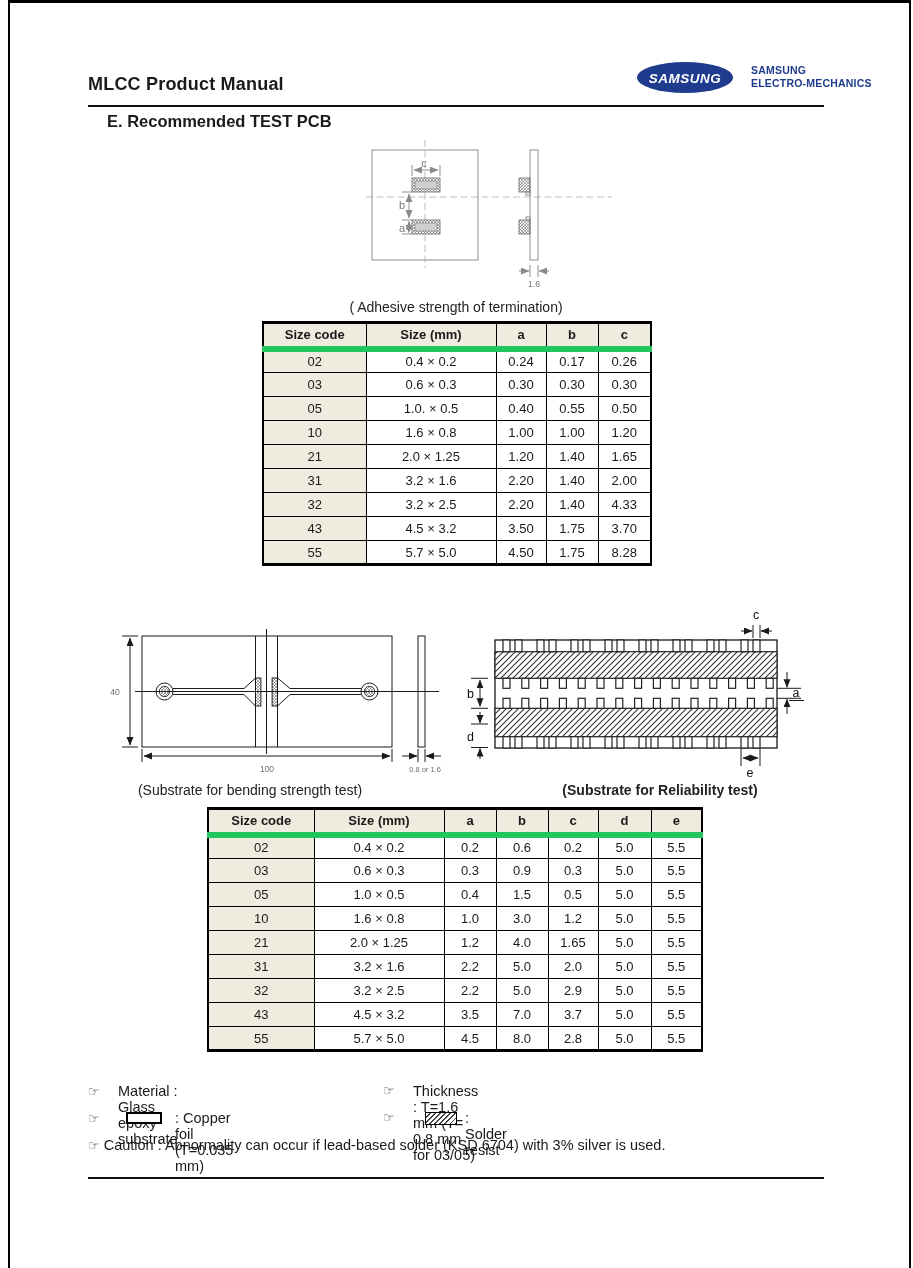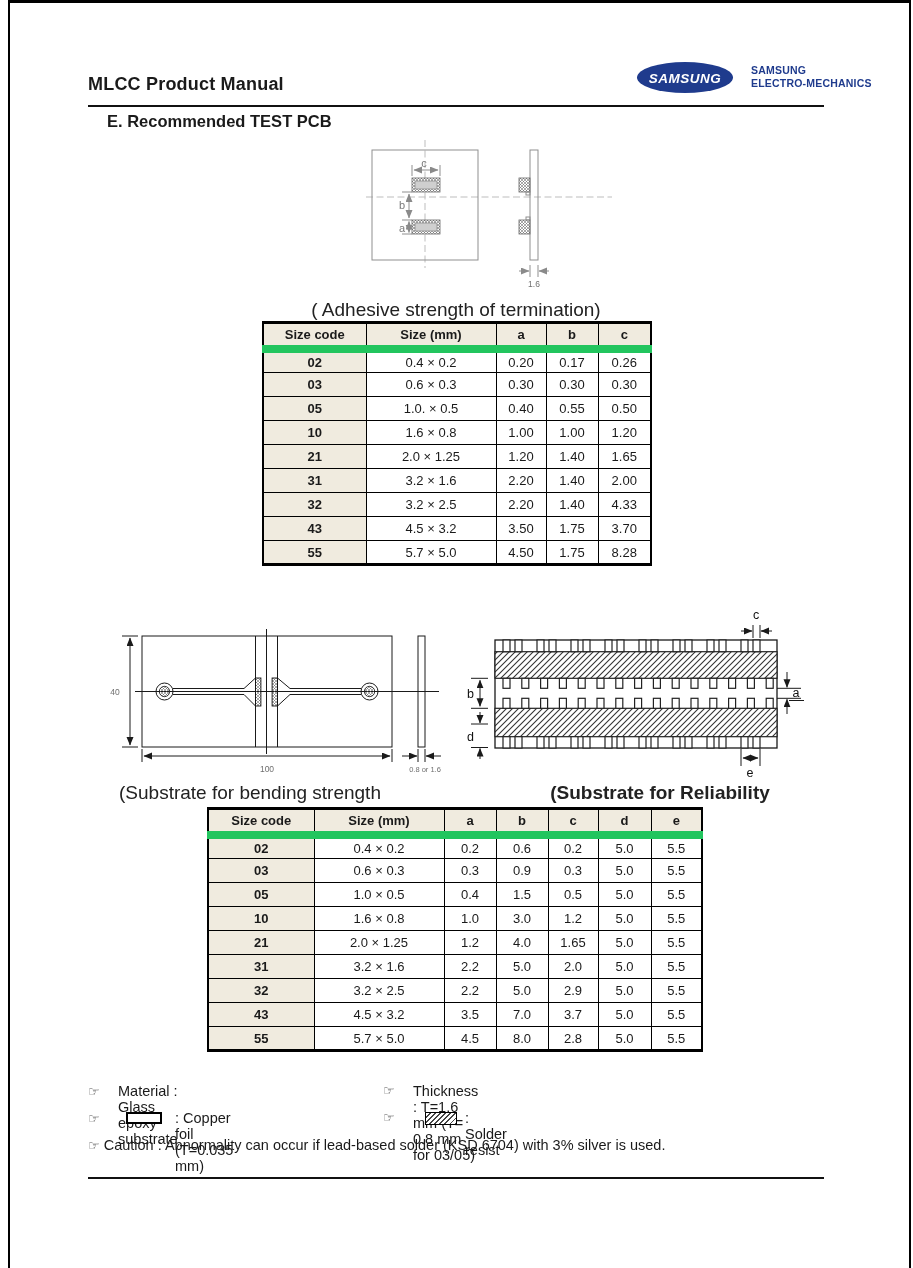--- a/index.html
+++ b/index.html
@@ -14,31 +14,31 @@
     border-left:2px solid #000; border-top:3px solid #000; border-right:2px solid #000; }
   
   .doc-title { left:88px; top:74px; font-size:18px; font-weight:bold; letter-spacing:0.2px; }
   .logo-wrap { left:636px; top:61px; display:flex; align-items:flex-start; gap:17px; }
   .logo-text { font-weight:bold; font-size:10.5px; line-height:1.2; letter-spacing:0.2px; margin-top:3px; }
   .hrule { height:2px; background:#111; }
   .rule-top { left:88px; top:105px; width:736px; }
   .rule-bottom { left:88px; top:1177px; width:736px; }
   .section-title { left:88px; top:112px; font-size:16.5px; font-weight:bold;margin-left:19px; }
   
-  .tbl-title { font-size:19px; text-align:center; color:#222; }
+  .tbl-title { font-size:14px; text-align:center; color:#222; }
   .t1-title { left:262px; top:299px; width:388px; }
   .cap-left  { left:105px; top:782px; width:290px; }
   .cap-right { left:550px; top:782px; width:220px;font-weight:bold; }
   
   table { border-collapse:collapse; table-layout:fixed; font-size:13px; color:#1a1a1a;
           border:2px solid #000; border-top:3px solid #000; border-bottom:3px solid #000; }
   th, td { border:1px solid #000; text-align:center; padding:0 2px; }
-  thead th { background:#f0ebdf; font-weight:bold; height:26px; border-bottom:8px solid #22c55e; }
+  thead th { background:#f0ebdf; font-weight:bold; height:26px; border-bottom:6px solid #22c55e; }
   tbody td { height:24px; background:#fff; }
-  tbody td:first-child { background:#f0ebdf; font-weight:bold; }
+  tbody td:first-child { background:#f0ebdf; font-weight:normal; }
   #table1 { left:262px; top:321px; width:388px; }
   #table1 th:nth-child(1){width:103px} #table1 th:nth-child(2){width:130px}
   #table1 th:nth-child(3){width:50px}  #table1 th:nth-child(4){width:52px}
   #table1 th:nth-child(5){width:53px}
   #table2 { left:207px; top:807px; width:494px; }
   #table2 th:nth-child(1){width:106px} #table2 th:nth-child(2){width:130px}
   #table2 th:nth-child(3){width:52px}  #table2 th:nth-child(4){width:52px}
   #table2 th:nth-child(5){width:50px}  #table2 th:nth-child(6){width:53px}
   #table2 th:nth-child(7){width:51px}
   
@@ -152,21 +152,21 @@
         <th>Size (mm)</th>
         <th>a</th>
         <th>b</th>
         <th>c</th>
       </tr>
     </thead>
     <tbody>
       <tr>
         <td>02</td>
         <td>0.4 × 0.2</td>
-        <td>0.20</td>
+        <td>0.24</td>
         <td>0.17</td>
         <td>0.26</td>
       </tr>
       <tr>
         <td>03</td>
         <td>0.6 × 0.3</td>
         <td>0.30</td>
         <td>0.30</td>
         <td>0.30</td>
       </tr>

